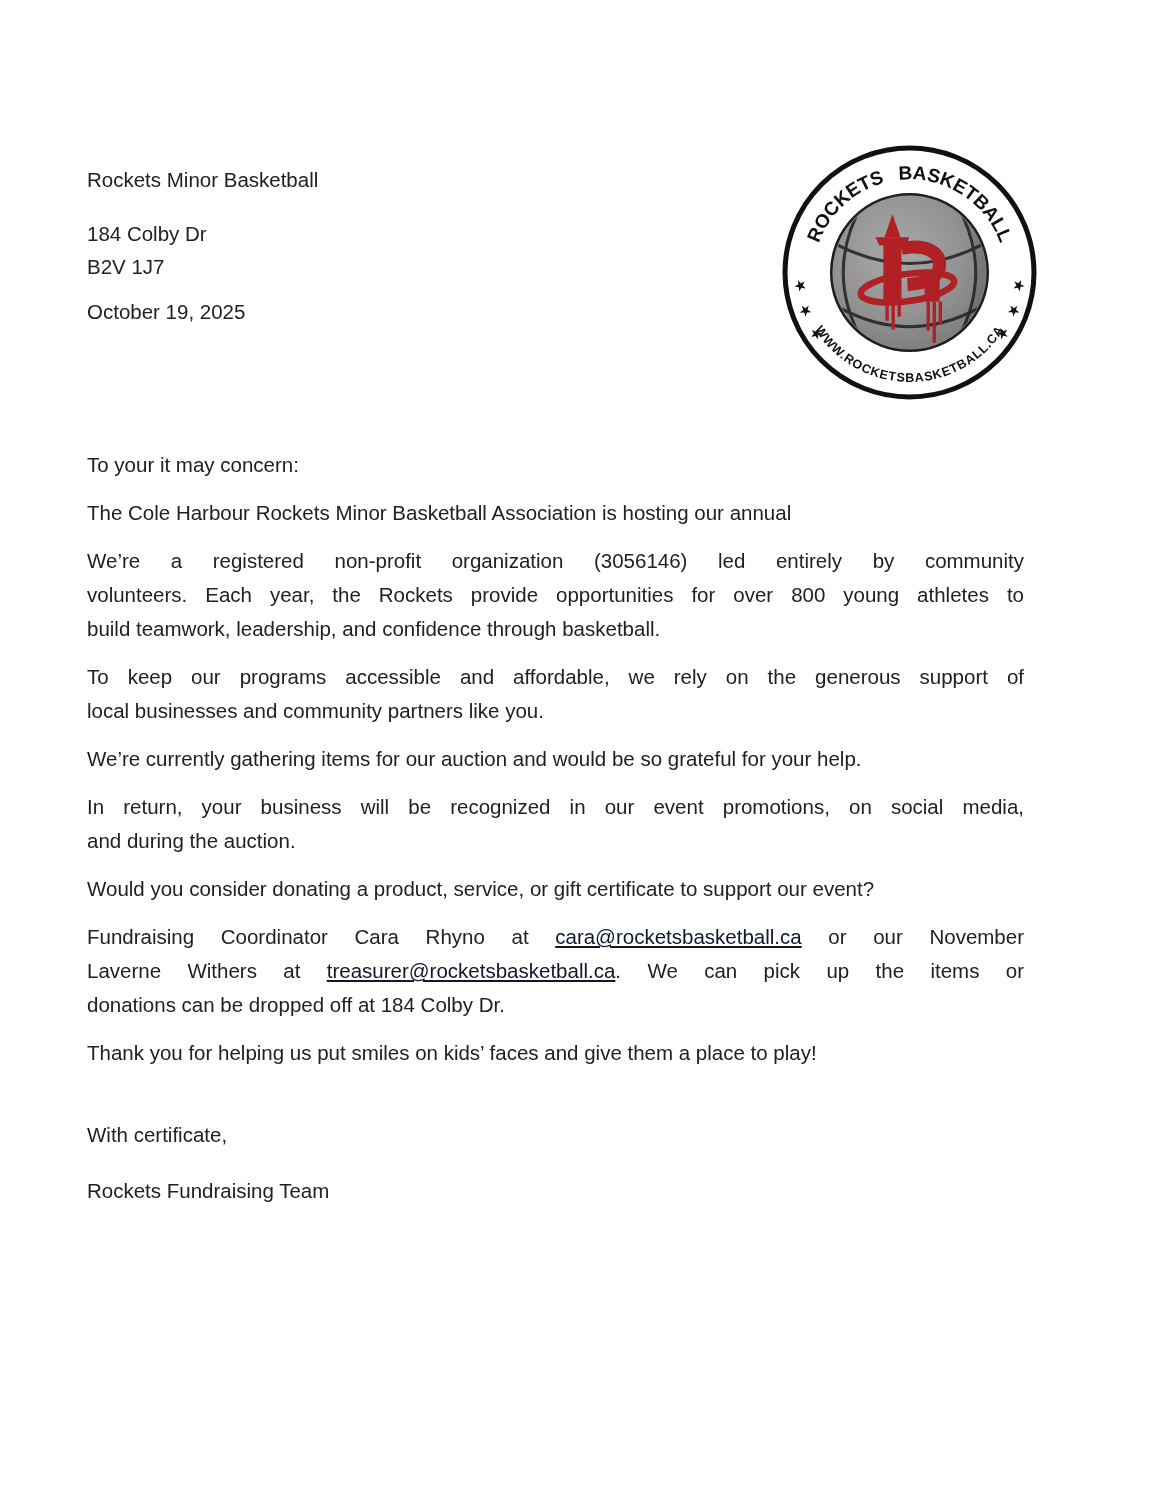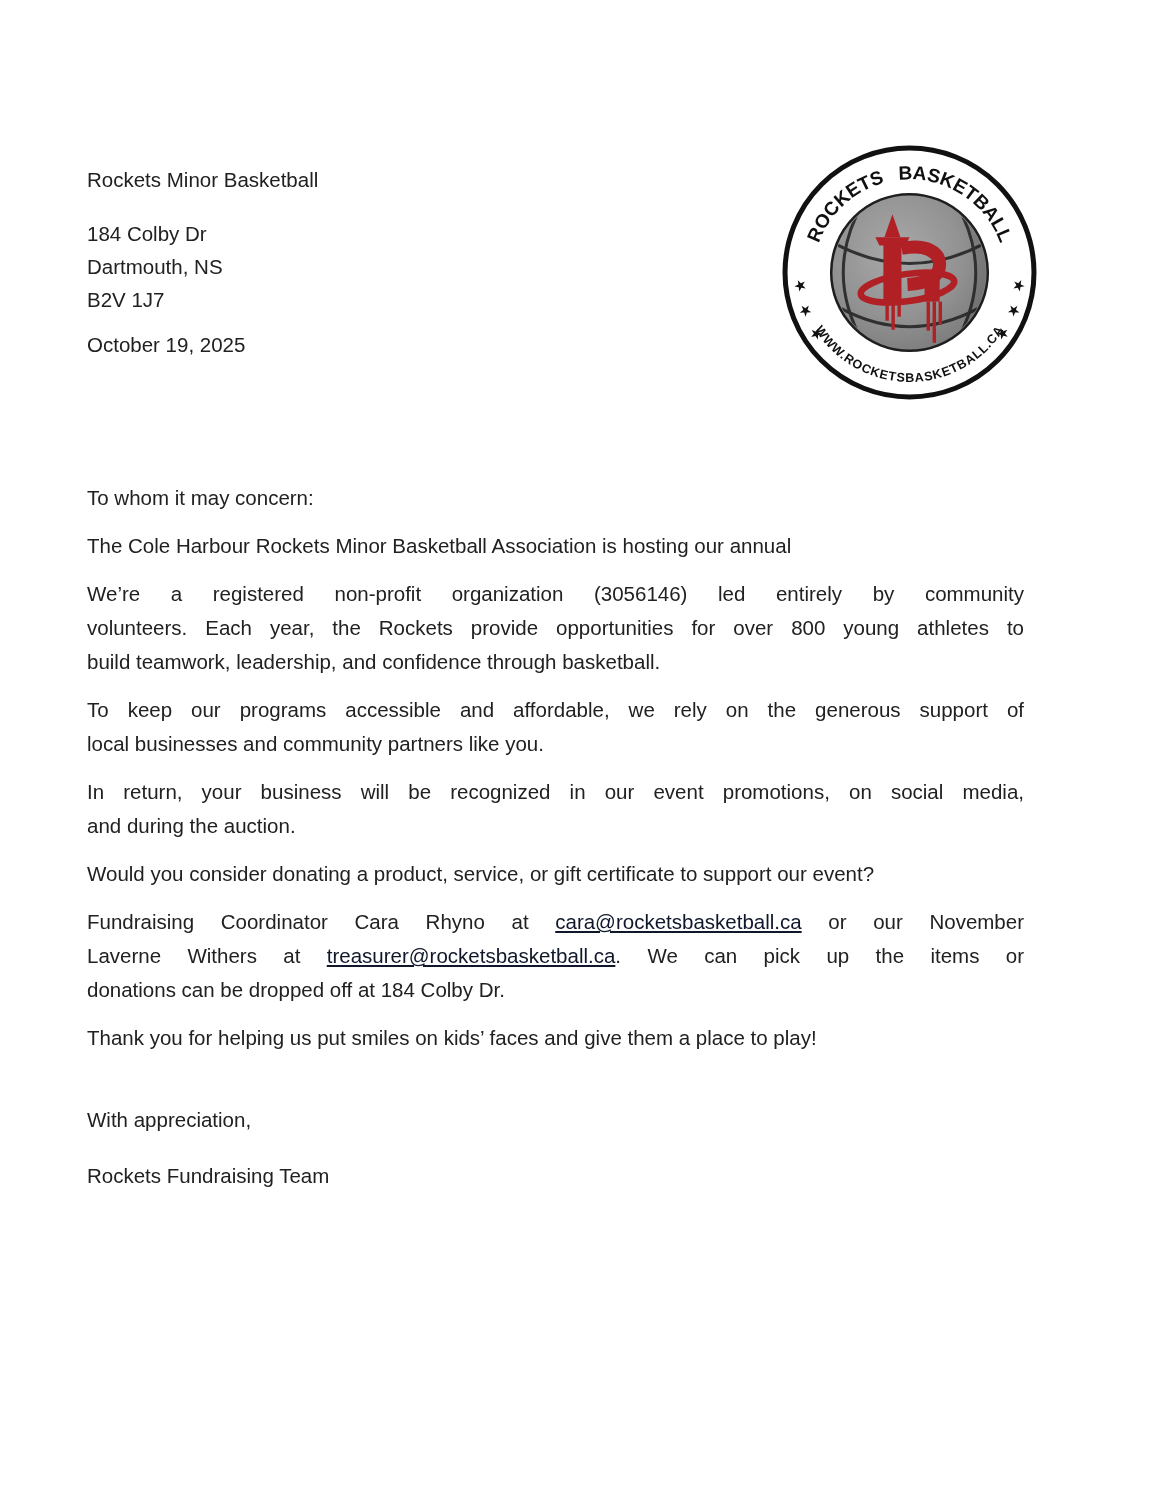--- a/index.html
+++ b/index.html
@@ -57,21 +57,20 @@
 </style>
 </head>
 <body>
 
 <div class="page">
 
   <div class="sender">
     <div class="sender-name">Rockets Minor Basketball</div>
     <div class="address">
       <div>184 Colby Dr</div>
-      <div>Dartmouth, NS</div>
       <div>B2V 1J7</div>
     </div>
     <div class="date">October 19, 2025</div>
   </div>
 
   <svg class="logo-badge" viewBox="0 0 256 256" xmlns="http://www.w3.org/2000/svg" aria-hidden="true">
     <defs>
       <radialGradient id="ballGrad" cx="42%" cy="38%" r="75%">
         <stop offset="0%" stop-color="#a9a9a9"></stop>
         <stop offset="55%" stop-color="#929292"></stop>
@@ -120,50 +119,53 @@
     </text>
 
     <text class="star" font-size="15" text-anchor="middle" transform="translate(19,141) rotate(263)" dy="5">★</text>
     <text class="star" font-size="15" text-anchor="middle" transform="translate(24,166) rotate(250)" dy="5">★</text>
     <text class="star" font-size="15" text-anchor="middle" transform="translate(35,189) rotate(237)" dy="5">★</text>
     <text class="star" font-size="15" text-anchor="middle" transform="translate(237,141) rotate(97)" dy="5">★</text>
     <text class="star" font-size="15" text-anchor="middle" transform="translate(232,166) rotate(110)" dy="5">★</text>
     <text class="star" font-size="15" text-anchor="middle" transform="translate(221,189) rotate(123)" dy="5">★</text>
   </svg>
 
-  <div class="salutation">To whom it may concern:</div>
+  <div class="salutation">To your it may concern:</div>
 
   <div id="letter-body" class="body">
       <div class="para">
         <div class="line"><span>The Cole Harbour Rockets Minor Basketball Association is hosting our annual</span></div>
       </div>
       <div class="para">
         <div class="line"><span>We’re a registered non-profit organization (3056146) led entirely by community</span></div>
         <div class="line"><span>volunteers. Each year, the Rockets provide opportunities for over 800 young athletes to</span></div>
         <div class="line"><span>build teamwork, leadership, and confidence through basketball.</span></div>
       </div>
       <div class="para">
         <div class="line"><span>To keep our programs accessible and affordable, we rely on the generous support of</span></div>
         <div class="line"><span>local businesses and community partners like you.</span></div>
+      </div>
+      <div class="para">
+        <div class="line"><span>We’re currently gathering items for our auction and would be so grateful for your help.</span></div>
       </div>
       <div class="para">
         <div class="line"><span>In return, your business will be recognized in our event promotions, on social media,</span></div>
         <div class="line"><span>and during the auction.</span></div>
       </div>
       <div class="para">
         <div class="line"><span>Would you consider donating a product, service, or gift certificate to support our event?</span></div>
       </div>
       <div class="para">
         <div class="line"><span>Fundraising Coordinator Cara Rhyno at </span><a class="email-link" href="#">cara@rocketsbasketball.ca</a><span> or our November</span></div>
         <div class="line"><span>Laverne Withers at </span><a class="email-link" href="#">treasurer@rocketsbasketball.ca</a><span>. We can pick up the items or</span></div>
         <div class="line"><span>donations can be dropped off at 184 Colby Dr.</span></div>
       </div>
       <div class="para">
         <div class="line"><span>Thank you for helping us put smiles on kids’ faces and give them a place to play!</span></div>
       </div>
     </div>
 
   <div class="closing">
-    <div class="valediction">With appreciation,</div>
+    <div class="valediction">With certificate,</div>
     <div class="signature">Rockets Fundraising Team</div>
   </div>
 
 </div>
 
 </body></html>

